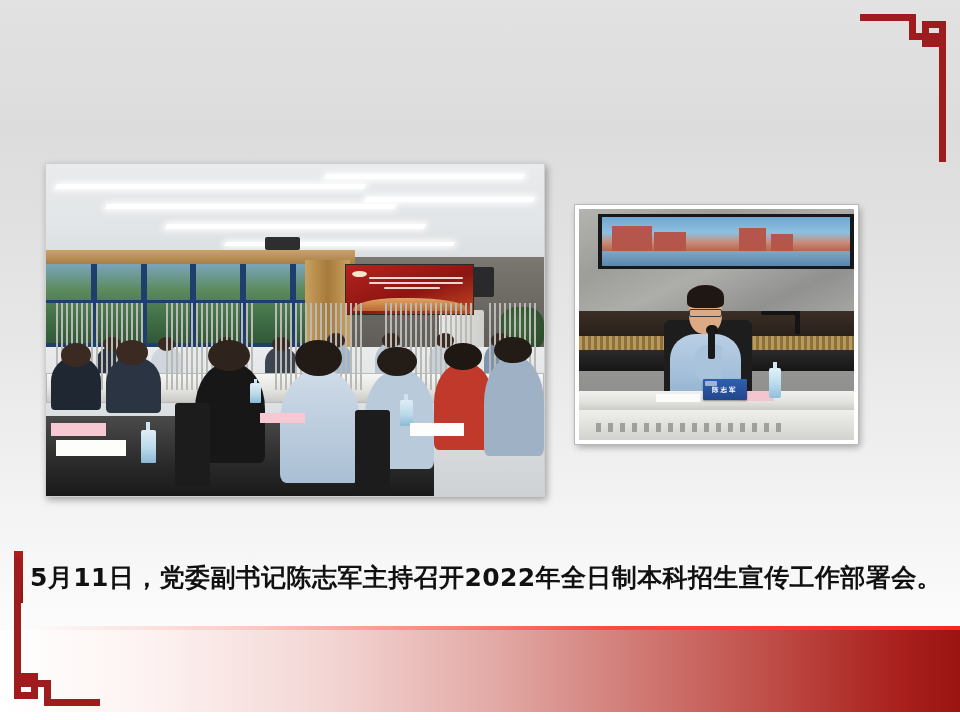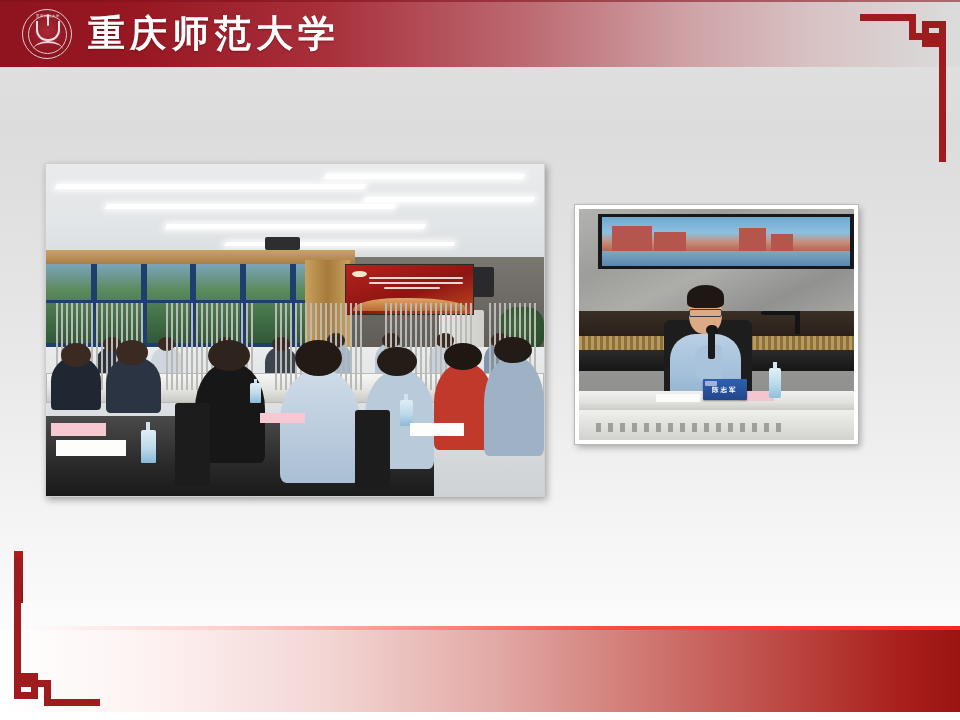--- a/index.html
+++ b/index.html
@@ -186,33 +186,20 @@
   }
   #band-bottomedge {
     position:absolute; left:0; bottom:0; width:960px; height:8px; background:#ffffff;
   }
 </style>
 </head>
 <body>
 
 <div id="slide">
 
-  <div id="header">
-    <div id="header-topline"></div>
-
-    <div id="emblem">
-      <div class="ring2"></div>
-      <div class="txt-top">重庆师范大学</div>
-      <div class="mark"></div>
-      <div class="book"></div>
-      <div class="txt-bot"></div>
-    </div>
-
-    <div id="uni-name">重庆师范大学</div>
-  </div>
 
   <div id="orn-tr" class="orn">
     <i style="left:0;    top:0;   width:56px; height:7px;"></i>
     <i style="left:49px; top:0;   width:7px;  height:26px;"></i>
     <i style="left:49px; top:19px;width:37px; height:7px;"></i>
     <i style="left:62px; top:7px; width:7px;  height:19px;"></i>
     <i style="left:62px; top:7px; width:24px; height:7px;"></i>
     <i style="left:79px; top:7px; width:7px;  height:141px;"></i>
     <i style="left:62px; top:26px;width:24px; height:7px;"></i>
   </div>
@@ -345,20 +332,21 @@
     <div class="ph" id="R-nameplate">
       <div class="np-logo"></div>
       <div class="np-text">陈志军</div>
     </div>
 
     <div class="ph" id="R-deskfront"></div>
     <div class="ph" id="R-deskgrill"></div>
   </div>
 
   <div id="caption-accent"></div>
+  <div id="caption">5月11日，党委副书记陈志军主持召开2022年全日制本科招生宣传工作部署会。</div>
 
   <div id="band-line"></div>
   <div id="band"></div>
   <div id="band-bottomedge"></div>
 
   <div id="orn-bl" class="orn">
     <i style="left:0;    top:0;   width:56px; height:7px;"></i>
     <i style="left:49px; top:0;   width:7px;  height:26px;"></i>
     <i style="left:49px; top:19px;width:37px; height:7px;"></i>
     <i style="left:62px; top:7px; width:7px;  height:19px;"></i>

